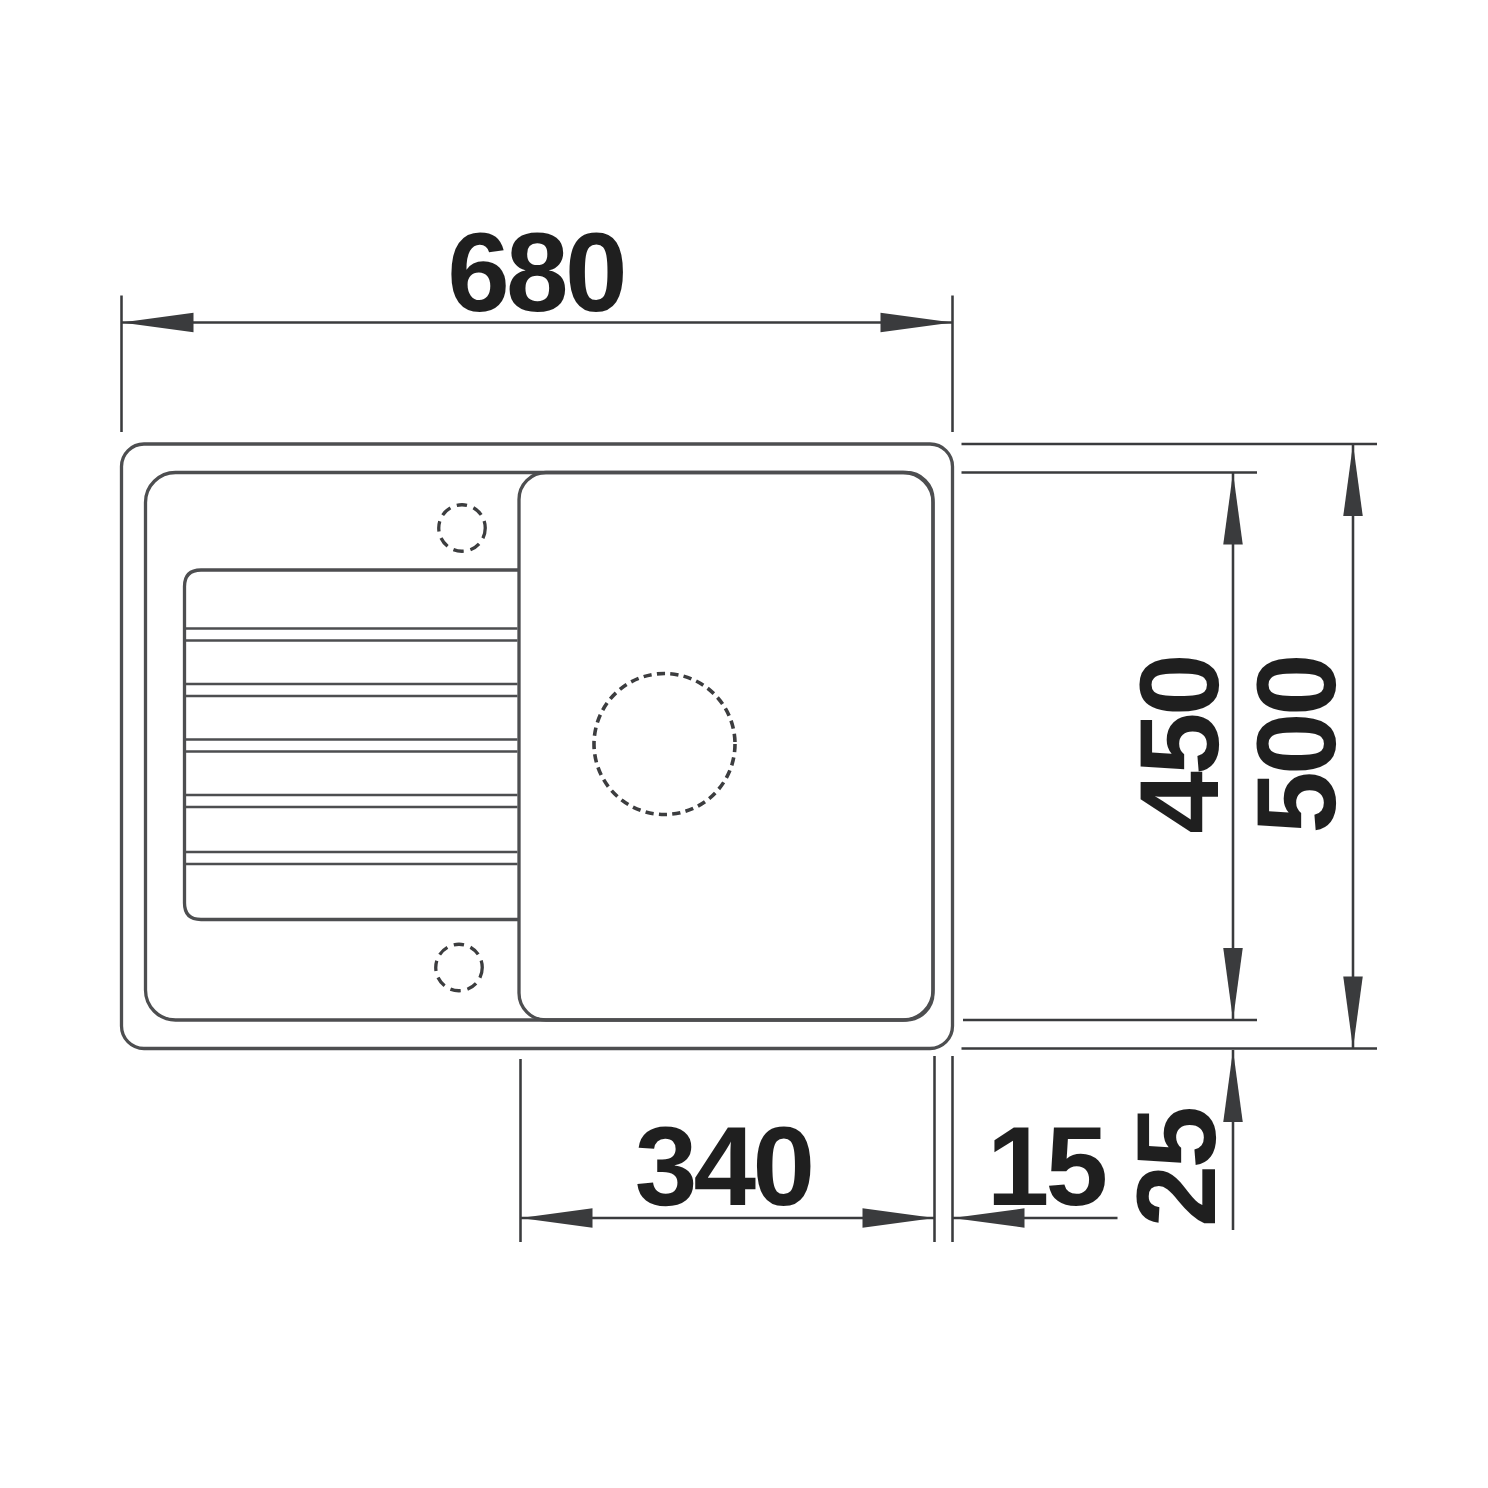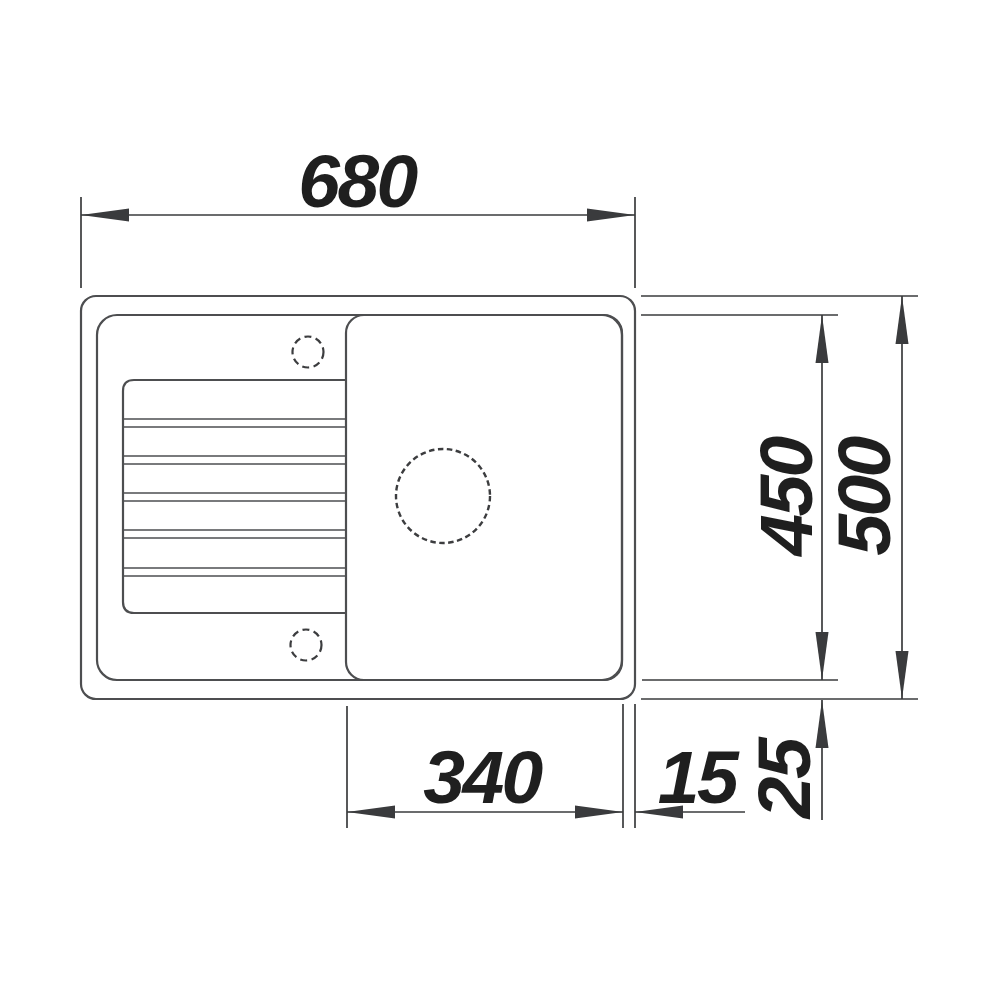--- a/index.html
+++ b/index.html
@@ -7,21 +7,20 @@
     padding: 0;
     width: 992px;
     height: 992px;
     background: var(--background, #ffffff);
     font-family: "Liberation Sans", sans-serif;
   }
   .canvas {
     width: 816px;
     height: 992px;
     position: relative;
-    font-style: italic;
   }
   svg { display: block; }
   .edge {
     fill: none;
     stroke: var(--outline, #4d4e50);
     stroke-width: 2.2;
   }
   .rib {
     fill: none;
     stroke: var(--outline, #4d4e50);

